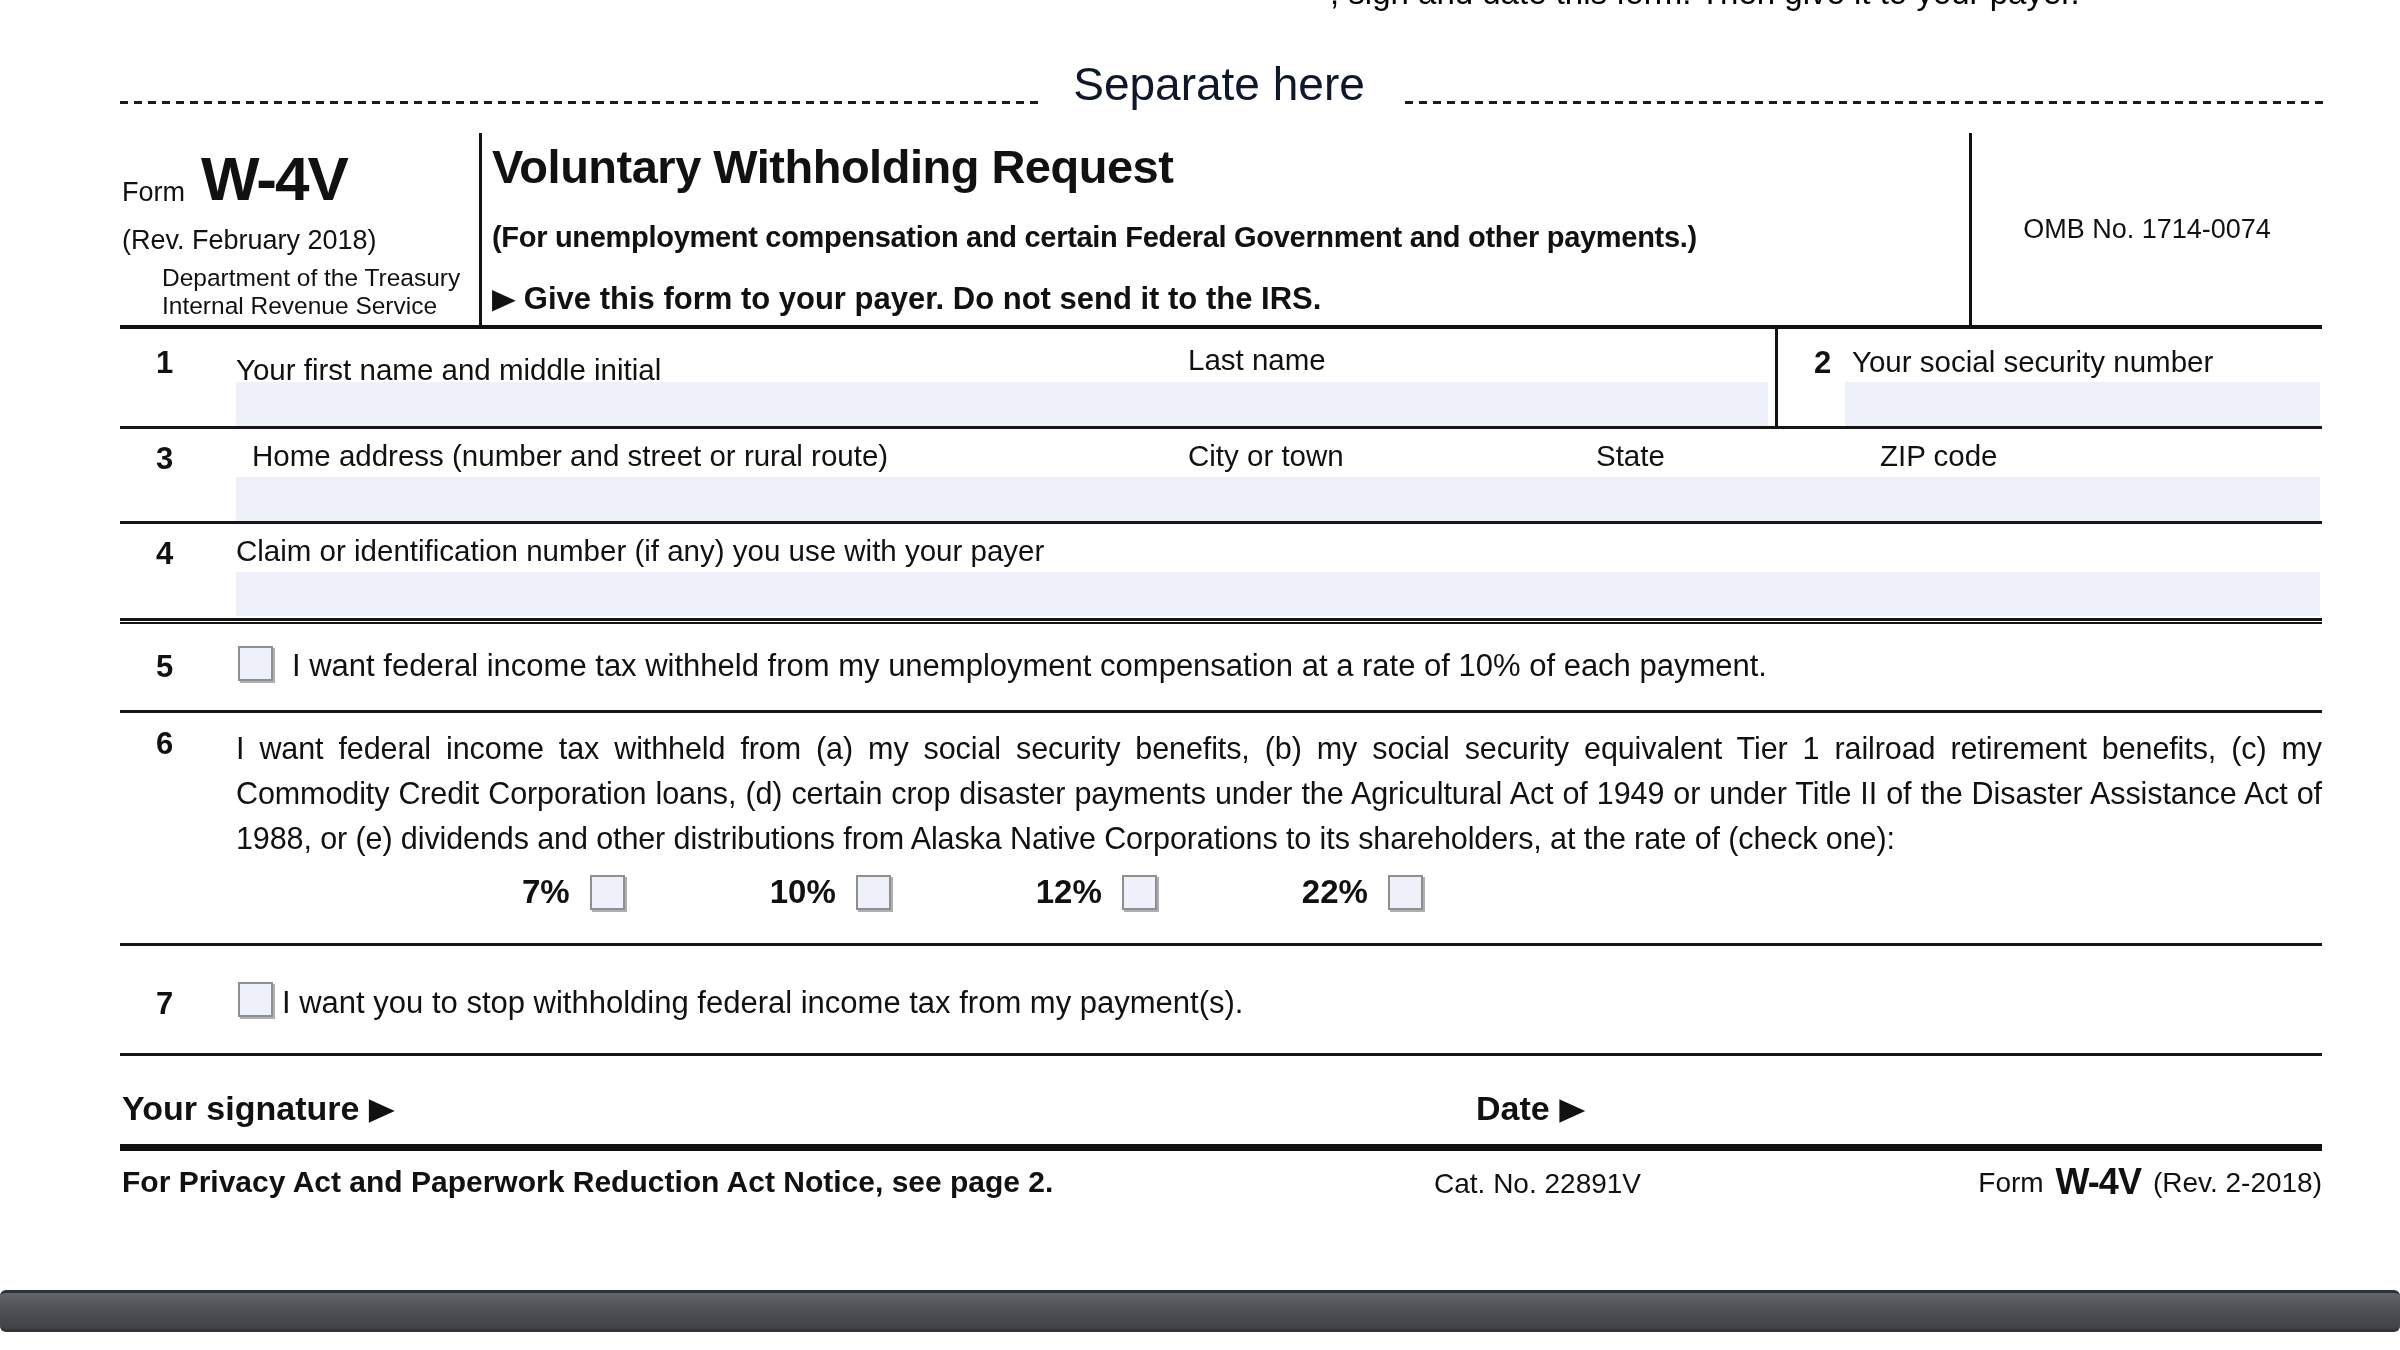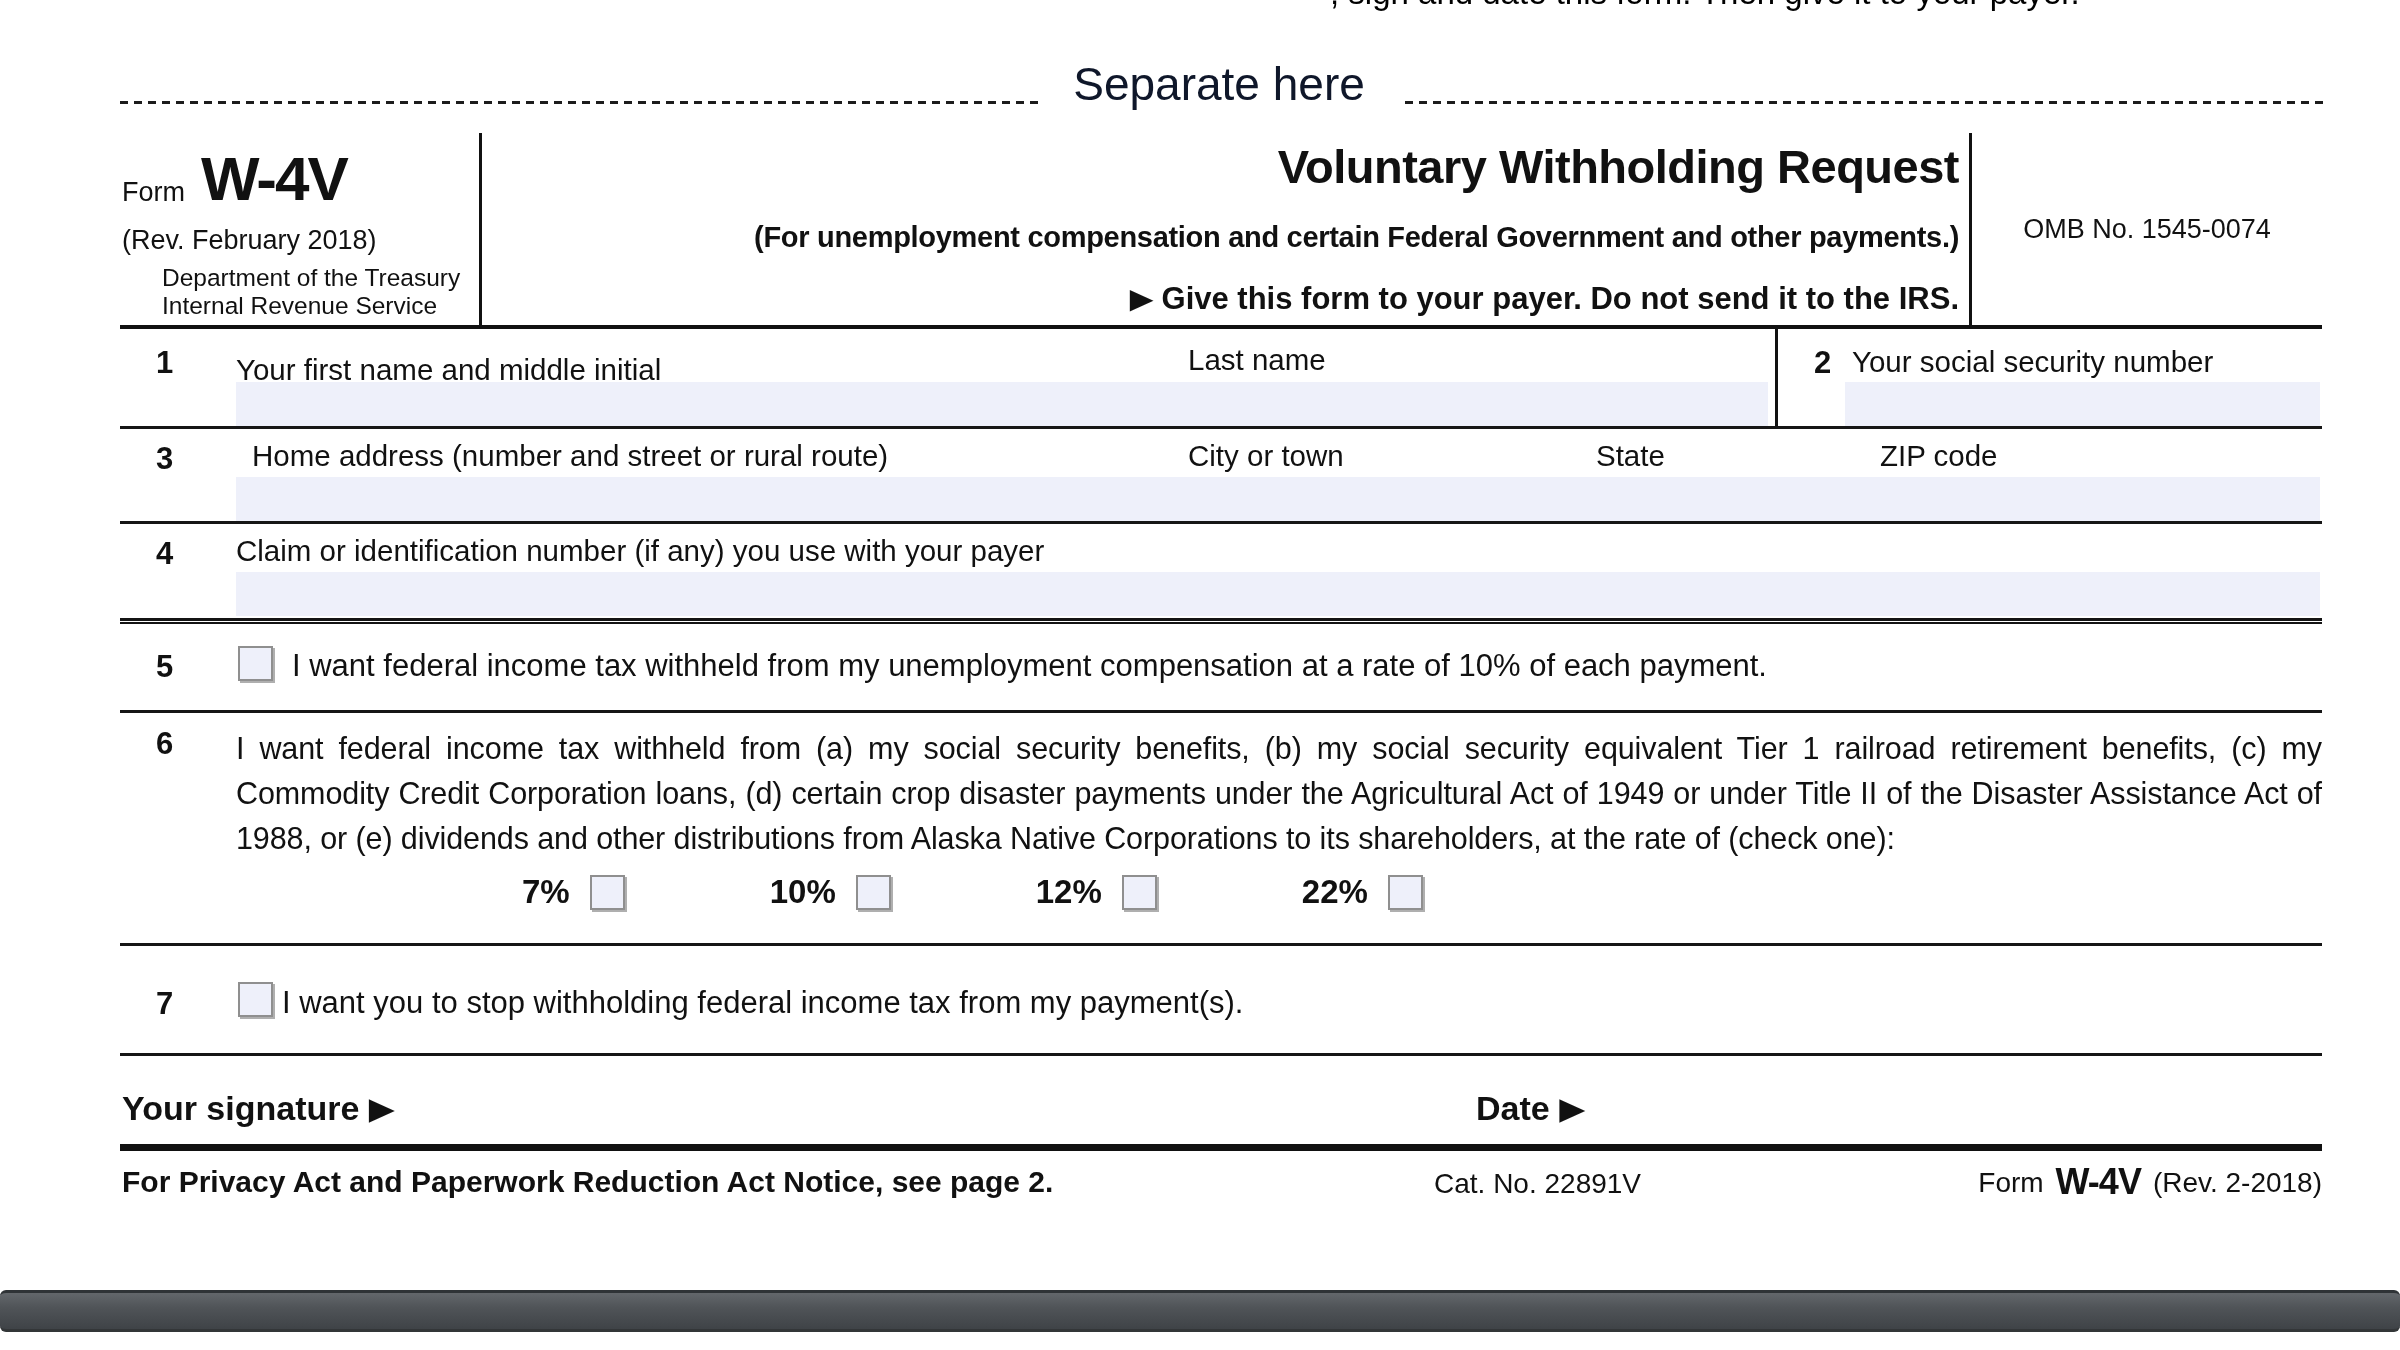--- a/index.html
+++ b/index.html
@@ -22,21 +22,21 @@
 
   
   .hdr { display:flex; height:196px; border-bottom:4px solid #111; }
   .hdr-left { width:362px; border-right:3px solid #111; padding:10px 6px 6px 2px;
               display:flex; flex-direction:column; justify-content:space-between; }
   .hdr-form-line { display:flex; align-items:flex-end; gap:16px; }
   .hdr-form-word { font-size:27px; padding-bottom:6px; }
   .hdr-form-num  { font-size:62px; font-weight:bold; letter-spacing:-2px; }
   .hdr-rev { font-size:27px; margin-top:2px; }
   .hdr-dept { font-size:24.5px; line-height:1.12;margin-left:40px; }
-  .hdr-center { flex:1; border-right:3px solid #111; text-align:right;
+  .hdr-center { flex:1; border-right:3px solid #111; text-align:left;
                 display:flex; flex-direction:column; justify-content:space-between;
                 padding:6px 10px 8px 10px; }
   .hdr-title { font-size:47px; font-weight:bold; letter-spacing:-0.5px; }
   .hdr-sub { font-size:29px; font-weight:bold; letter-spacing:-0.3px; }
   .hdr-give { font-size:31px; font-weight:bold; }
   .arrow { display:inline-block; transform:scaleY(0.9); margin-right:8px; }
   .hdr-right { width:350px; display:flex; align-items:center; justify-content:center; }
   .hdr-omb { font-size:27px; }
 
   
@@ -139,21 +139,21 @@
       </div>
     </div>
     <div class="hdr-center">
       <div class="hdr-title">Voluntary Withholding Request</div>
       <div class="hdr-sub">(For unemployment compensation and certain Federal Government and other payments.)</div>
       <div class="hdr-give">
         <span class="arrow">▶</span><span>Give this form to your payer. Do not send it to the IRS.</span>
       </div>
     </div>
     <div class="hdr-right">
-      <div class="hdr-omb">OMB No. 1545-0074</div>
+      <div class="hdr-omb">OMB No. 1714-0074</div>
     </div>
   </div>
 
   <div class="row row1 rule-1">
     <span class="num">1</span>
     <span class="lbl" style="left:116px; top:24px;">Your first name and middle initial</span>
     <span class="lbl" style="left:1068px; top:14px;">Last name</span>
     <input class="field" style="left: 116px; top: 53px; width: 1532px;" value="">
     <div class="v-divider"></div>
     <span class="ssn-num">2</span>

